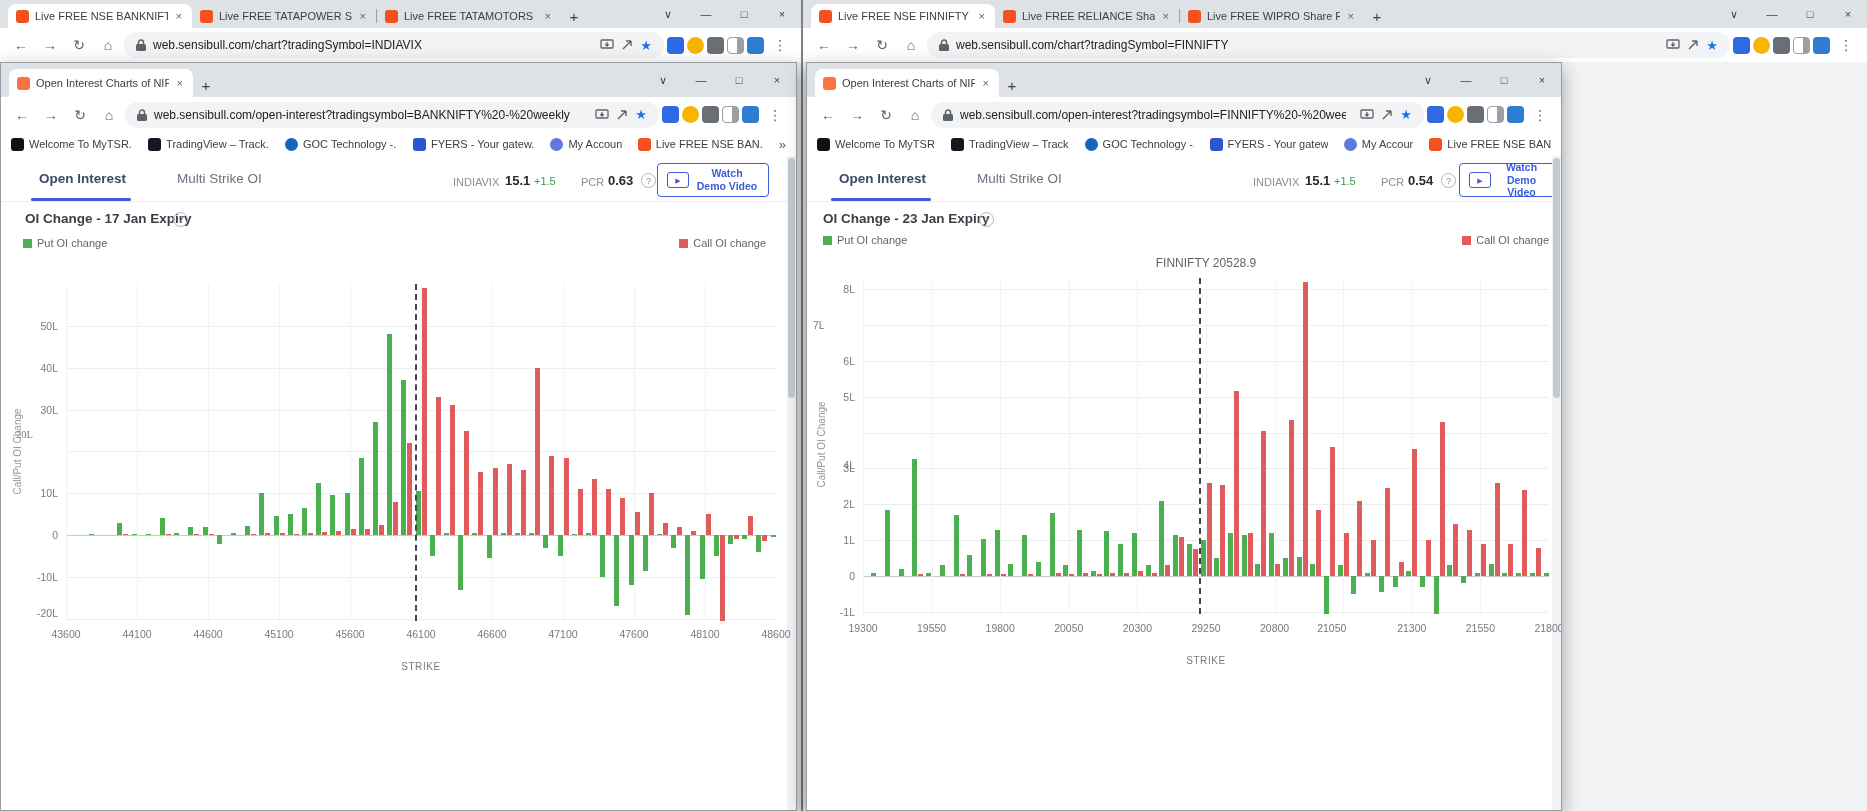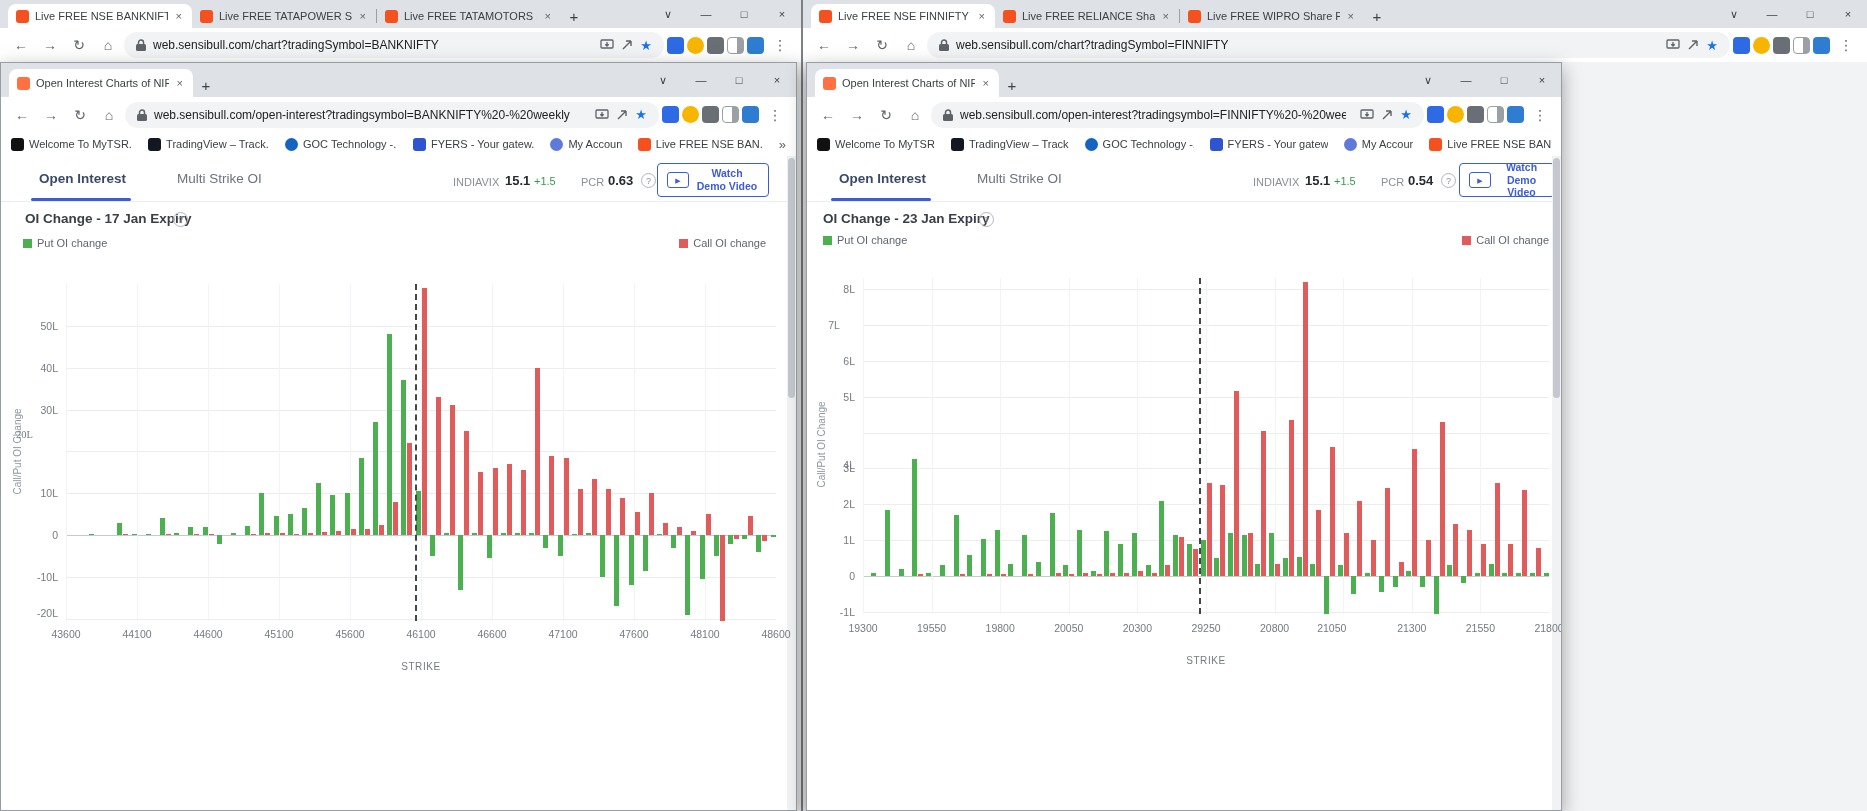--- a/index.html
+++ b/index.html
@@ -97,21 +97,21 @@
     <span class="nav-ic">→</span>
     <span class="nav-ic">↻</span>
     <span class="nav-ic">⌂</span>
     <div class="addr">
       <span class="infield">
           <svg width="10" height="12">
             <rect y="5" width="10" height="7" rx="1.5" fill="#5f6368"></rect>
             <path d="M2.5 5V3.5a2.5 2.5 0 0 1 5 0V5" fill="none" stroke="#5f6368" stroke-width="1.5"></path>
           </svg>
         </span>
-      <span class="txt">web.sensibull.com/chart?tradingSymbol=BANKNIFTY</span>
+      <span class="txt">web.sensibull.com/chart?tradingSymbol=INDIAVIX</span>
       <span class="spacer"></span>
       <span class="infield">
           <svg width="14" height="12">
             <rect x="1" y="1" width="12" height="8" rx="1" fill="none" stroke="#5f6368" stroke-width="1.3"></rect>
             <path d="M7 3v4M5.3 5.3L7 7l1.7-1.7" stroke="#5f6368" fill="none" stroke-width="1.3"></path>
           </svg>
         </span>
       <span class="infield">
           <svg width="12" height="12">
             <path d="M2 10L10 2M10 2H5M10 2v5" stroke="#5f6368" stroke-width="1.4" fill="none"></path>
@@ -530,20 +530,21 @@
         <span class="sq" style="background:#4caf50"></span>
         <span>Put OI change</span>
       </div>
     <div class="legend" style="right:12px;top:78px">
         <span class="sq" style="background:#e05b5b"></span>
         <span>Call OI change</span>
       </div>
     <div class="scrollbar">
         <div class="thumb"></div>
       </div>
+  <div style="left: 56px; top: 100px; width: 686px; text-align: center; font-size: 12px; color: rgb(95, 99, 104); position: absolute;">FINNIFTY 20528.9</div>
       <div style="left: -76px; top: 283px; width: 180px; text-align: center; font-size: 10px; color: rgb(144, 150, 160); transform: rotate(-90deg); position: absolute;">Call/Put OI Change</div>
       <div style="left: 56px; top: 122px; width: 686px; height: 336px; overflow: hidden; position: absolute;">
         <div style="left: 0px; top: 334.203px; width: 100%; height: 1px; background: rgb(237, 237, 240); position: absolute;"></div>
         <div style="left: 0px; top: 298.267px; width: 100%; height: 1px; background: rgb(198, 202, 208); position: absolute;"></div>
         <div style="left: 0px; top: 262.332px; width: 100%; height: 1px; background: rgb(237, 237, 240); position: absolute;"></div>
         <div style="left: 0px; top: 226.396px; width: 100%; height: 1px; background: rgb(237, 237, 240); position: absolute;"></div>
         <div style="left: 0px; top: 190.46px; width: 100%; height: 1px; background: rgb(237, 237, 240); position: absolute;"></div>
         <div style="left: 0px; top: 154.524px; width: 100%; height: 1px; background: rgb(237, 237, 240); position: absolute;"></div>
         <div style="left: 0px; top: 118.588px; width: 100%; height: 1px; background: rgb(237, 237, 240); position: absolute;"></div>
         <div style="left: 0px; top: 82.6524px; width: 100%; height: 1px; background: rgb(237, 237, 240); position: absolute;"></div>
@@ -653,21 +654,21 @@
         <div style="left: 336.21px; top: 0px; height: 100%; border-left: 2px dashed rgb(65, 70, 77); position: absolute;"></div>
       </div>
       <div style="left: 6px; top: 450.203px; width: 42px; text-align: right; font-size: 10.5px; color: rgb(117, 122, 130); position: absolute;">-1L</div>
       <div style="left: 6px; top: 414.267px; width: 42px; text-align: right; font-size: 10.5px; color: rgb(117, 122, 130); position: absolute;">0</div>
       <div style="left: 6px; top: 378.332px; width: 42px; text-align: right; font-size: 10.5px; color: rgb(117, 122, 130); position: absolute;">1L</div>
       <div style="left: 6px; top: 342.396px; width: 42px; text-align: right; font-size: 10.5px; color: rgb(117, 122, 130); position: absolute;">2L</div>
       <div style="left: 6px; top: 306.46px; width: 42px; text-align: right; font-size: 10.5px; color: rgb(117, 122, 130); position: absolute;">3L</div>
       <div style="left: 6px; top: 270.524px; width: 42px; text-align: right; font-size: 10.5px; color: rgb(117, 122, 130); position: absolute; margin-top: 32px;">4L</div>
       <div style="left: 6px; top: 234.588px; width: 42px; text-align: right; font-size: 10.5px; color: rgb(117, 122, 130); position: absolute;">5L</div>
       <div style="left: 6px; top: 198.652px; width: 42px; text-align: right; font-size: 10.5px; color: rgb(117, 122, 130); position: absolute;">6L</div>
-      <div style="left: 6px; top: 162.717px; width: 42px; text-align: center; font-size: 10.5px; color: rgb(117, 122, 130); position: absolute;">7L</div>
+      <div style="left: 6px; top: 162.717px; width: 42px; text-align: left; font-size: 10.5px; color: rgb(117, 122, 130); position: absolute;">7L</div>
       <div style="left: 6px; top: 126.781px; width: 42px; text-align: right; font-size: 10.5px; color: rgb(117, 122, 130); position: absolute;">8L</div>
       <div style="left: 30px; top: 466px; width: 52px; text-align: center; font-size: 10.5px; color: rgb(117, 122, 130); position: absolute;">19300</div>
       <div style="left: 98.6px; top: 466px; width: 52px; text-align: center; font-size: 10.5px; color: rgb(117, 122, 130); position: absolute;">19550</div>
       <div style="left: 167.2px; top: 466px; width: 52px; text-align: center; font-size: 10.5px; color: rgb(117, 122, 130); position: absolute;">19800</div>
       <div style="left: 235.8px; top: 466px; width: 52px; text-align: center; font-size: 10.5px; color: rgb(117, 122, 130); position: absolute;">20050</div>
       <div style="left: 304.4px; top: 466px; width: 52px; text-align: center; font-size: 10.5px; color: rgb(117, 122, 130); position: absolute;">20300</div>
       <div style="left: 373px; top: 466px; width: 52px; text-align: center; font-size: 10.5px; color: rgb(117, 122, 130); position: absolute;">29250</div>
       <div style="left: 441.6px; top: 466px; width: 52px; text-align: center; font-size: 10.5px; color: rgb(117, 122, 130); position: absolute;">20800</div>
       <div style="left: 510.2px; top: 466px; width: 52px; text-align: left; font-size: 10.5px; color: rgb(117, 122, 130); position: absolute;">21050</div>
       <div style="left: 578.8px; top: 466px; width: 52px; text-align: center; font-size: 10.5px; color: rgb(117, 122, 130); position: absolute;">21300</div>

